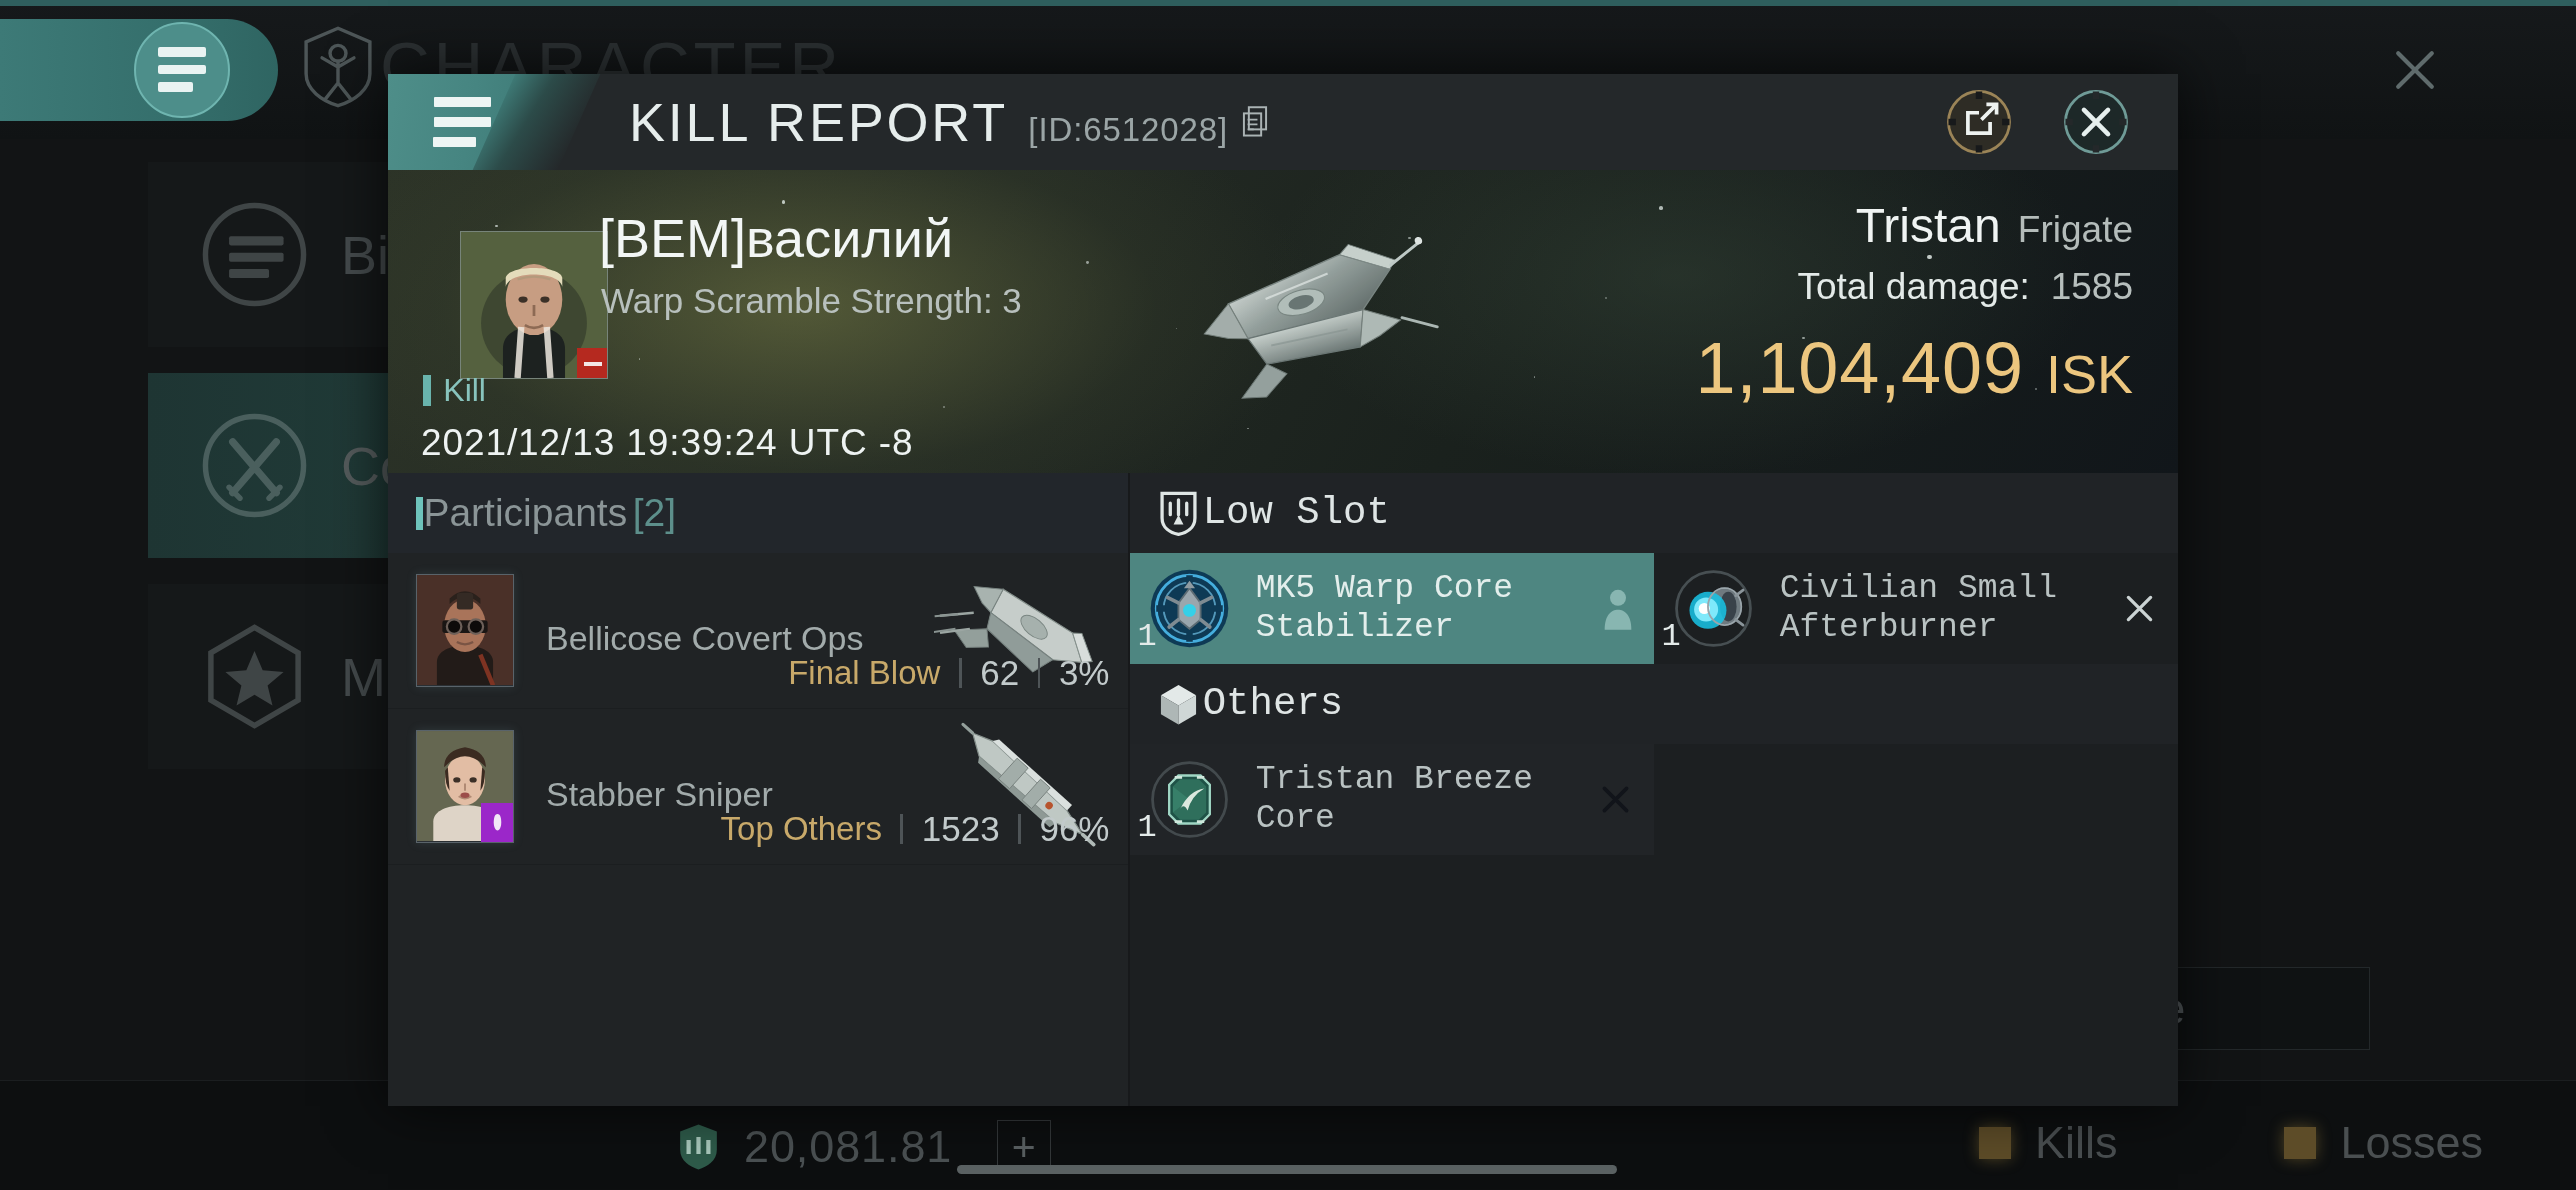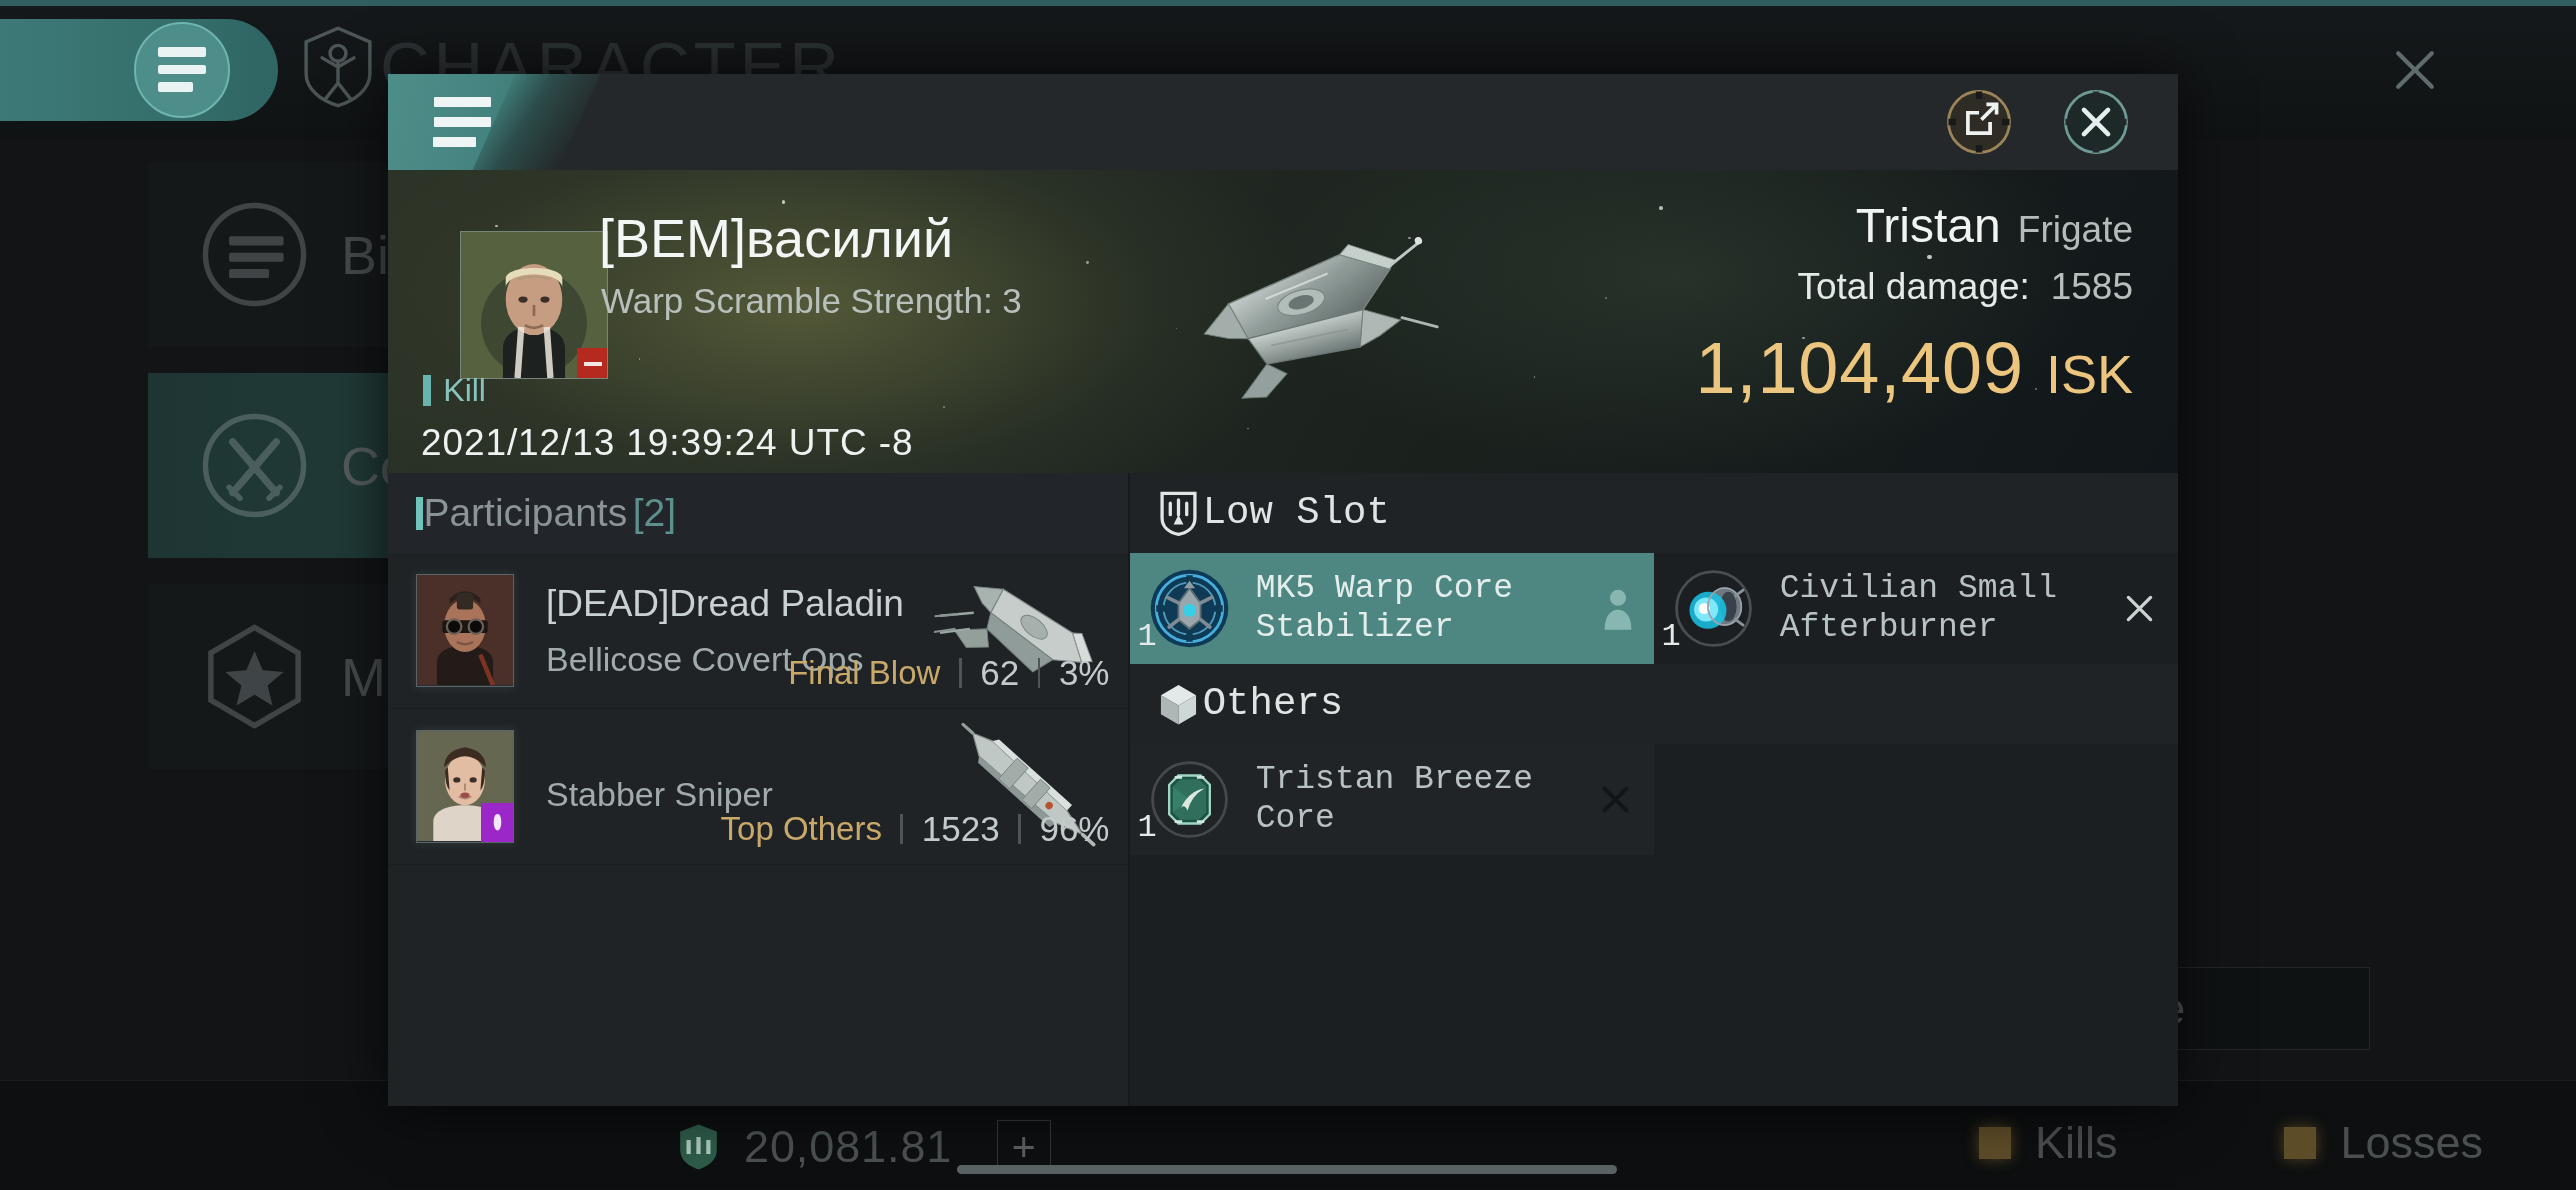--- a/index.html
+++ b/index.html
@@ -343,20 +343,29 @@
   </div>
 
   <div class="modal">
     <div class="modal-topline"></div>
 
     <div class="m-header">
       <div class="m-ham">
         <i></i>
           <i></i>
           <i></i>
+      </div>
+      <div class="m-title-wrap">
+        <span class="m-title">KILL REPORT</span>
+        <span class="m-id">[ID:6512028]</span>
+        <svg class="m-copy-ic" viewBox="0 0 22 26">
+          <rect x="6" y="1" width="14" height="18" fill="none" stroke="#aab3b4" stroke-width="1.6"></rect>
+          <rect x="2" y="6" width="14" height="18" fill="none" stroke="#aab3b4" stroke-width="1.6"></rect>
+          <path d="M5 11 H13 M5 15 H13 M5 19 H10" stroke="#aab3b4" stroke-width="1.4"></path>
+        </svg>
       </div>
       <div class="m-hdr-actions">
         <div class="m-circ-btn">
           <svg viewBox="0 0 80 80">
             <circle cx="40" cy="40" r="33" fill="rgba(60,48,30,.45)" stroke="#9b8457" stroke-width="3"></circle>
             <path d="M40 7 v8 M40 65 v8 M7 40 h8 M65 40 h8" stroke="#17191b" stroke-width="7"></path>
             <path d="M28 30 h10 M28 30 v22 h24 v-10" fill="none" stroke="#eef2f0" stroke-width="4" stroke-linecap="square"></path>
             <path d="M44 36 L58 22 M50 21 h9 v9" fill="none" stroke="#eef2f0" stroke-width="4" stroke-linecap="square"></path>
           </svg>
         </div>
@@ -484,21 +493,20 @@
                 <path d="M36 32 Q53 16 70 32 L70 26 Q53 10 36 26 Z" fill="#2a211c"></path>
                 <rect x="44" y="20" width="18" height="18" rx="3" fill="#342a24"></rect>
                 <rect x="28" y="50" width="50" height="14" rx="3" fill="#1a1614"></rect>
                 <circle cx="41" cy="57" r="8" fill="#0d0b0a" stroke="#6d6059" stroke-width="2.5"></circle>
                 <circle cx="65" cy="57" r="8" fill="#0d0b0a" stroke="#6d6059" stroke-width="2.5"></circle>
                 <path d="M44 74 Q53 79 62 74" stroke="#7a5444" stroke-width="2.5" fill="none"></path>
                 <path d="M70 88 L84 122" stroke="#7e3322" stroke-width="5"></path>
               </svg>
             </div>
             <div class="p-txt">
-              <div class="p-name">[DEAD]Dread Paladin</div>
               <div class="p-ship">Bellicose Covert Ops</div>
             </div>
             <svg class="p-shipimg" viewBox="0 0 200 180">
               <g transform="rotate(40 100 90)">
                 <path d="M52 72 L140 60 L168 78 L142 96 L58 100 Z" fill="#cfd7d3" stroke="#8a9591" stroke-width="1.3"></path>
                 <path d="M58 100 L142 96 L134 120 L66 116 Z" fill="#97a3a0" stroke="#7b8784" stroke-width="1.1"></path>
                 <path d="M140 60 L168 78 L176 70 L148 54 Z" fill="#e2e8e5" stroke="#8a9591" stroke-width="1"></path>
                 <path d="M52 72 L26 90 L44 98 L58 100 Z" fill="#b0bbb7" stroke="#7b8784" stroke-width="1"></path>
                 <path d="M66 116 L40 140 L62 146 L80 130 Z" fill="#9aa6a2" stroke="#747f7c" stroke-width="1"></path>
                 <ellipse cx="104" cy="82" rx="17" ry="9" fill="#aeb9b5" stroke="#7f8b87" stroke-width="1"></ellipse>

